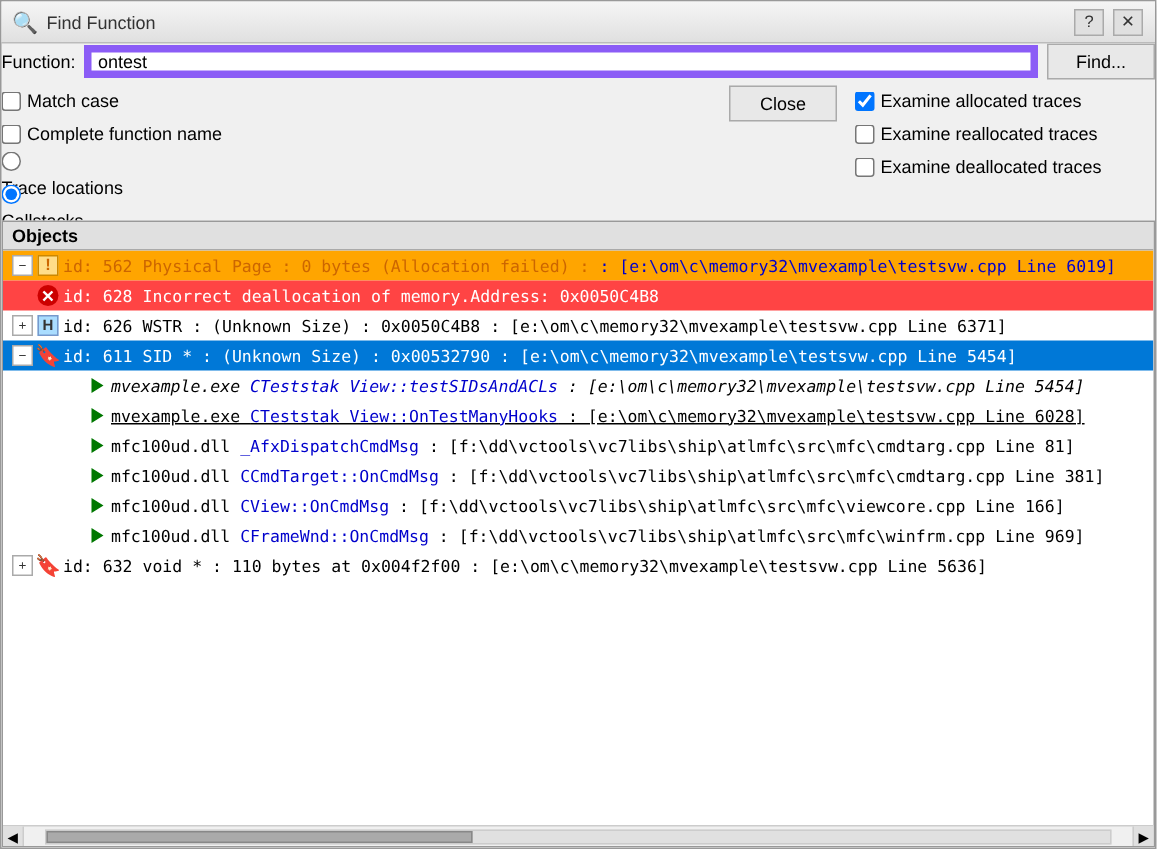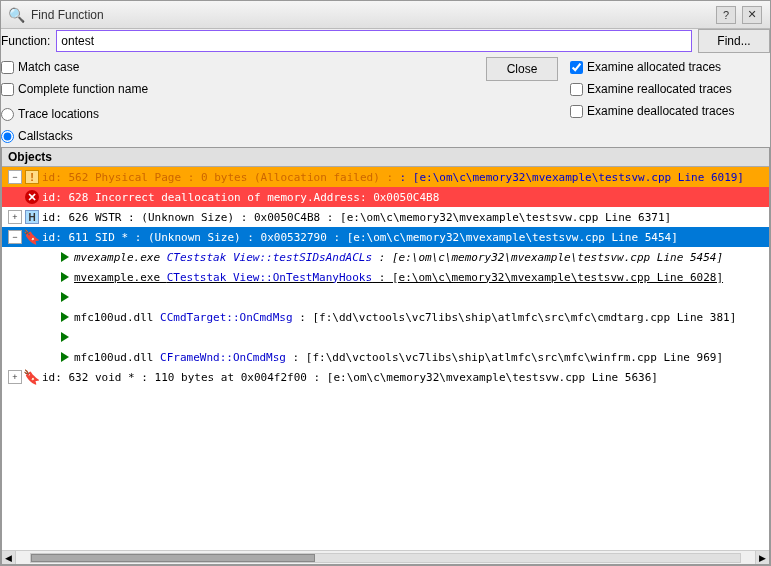--- a/index.html
+++ b/index.html
@@ -73,21 +73,21 @@
       gap: 6px;
     }
     .function-label {
       font-size: 12px;
       color: #000;
       white-space: nowrap;
     }
     .function-input {
       flex: 1;
       height: 22px;
-      border: 1px solid #8b5cf6;
+      border: 5px solid #8b5cf6;
       background: white;
       padding: 2px 4px;
       font-size: 12px;
       outline: none;
     }
     .find-btn, .close-btn {
       width: 72px;
       height: 24px;
       background: #e8e8e8;
       border: 1px solid #aaa;
@@ -111,23 +111,24 @@
       width: 13px;
       height: 13px;
     }
     .checkbox-row label {
       font-size: 12px;
       color: #000;
       cursor: pointer;
     }
     .radio-row {
       display: flex;
-      align-items: flex-end;
+      align-items: flex-start;
       gap: 4px;
       height: 20px;
+      flex-direction: column;
     }
     .radio-row input[type="radio"] {
       width: 13px;
       height: 13px;
     }
     .radio-row label {
       font-size: 12px;
       color: #000;
       cursor: pointer;
     }
@@ -331,35 +332,37 @@
               <span style="width: 0px; height: 0px; border-top: 5px solid transparent; border-bottom: 5px solid transparent; border-left: 8px solid rgb(0, 119, 0); display: inline-block; margin-left: 2px;"></span>
             </span>
             <span style="font-size: 11px; font-family: Consolas, monospace; text-decoration: underline;"><span style="color: rgb(0, 0, 0);">mvexample.exe </span><span style="color: rgb(0, 0, 204);">CTeststak View::OnTestManyHooks</span><span style="color: rgb(0, 0, 0);"> : [e:\om\c\memory32\mvexample\testsvw.cpp Line 6028]</span></span>
           </div>
           <div class="tree-row">
             <span style="display: inline-block; width: 36px;"></span>
             <span class="tree-expand leaf" style="width: 14px;"></span>
             <span class="tree-icon">
               <span style="width: 0px; height: 0px; border-top: 5px solid transparent; border-bottom: 5px solid transparent; border-left: 8px solid rgb(0, 119, 0); display: inline-block; margin-left: 2px;"></span>
             </span>
+            <span style="font-size: 11px; font-family: Consolas, monospace;"><span style="color: rgb(0, 0, 0);">mfc100ud.dll </span><span style="color: rgb(0, 0, 204);">_AfxDispatchCmdMsg</span><span style="color: rgb(0, 0, 0);"> : [f:\dd\vctools\vc7libs\ship\atlmfc\src\mfc\cmdtarg.cpp Line 81]</span></span>
           </div>
           <div class="tree-row">
             <span style="display: inline-block; width: 36px;"></span>
             <span class="tree-expand leaf" style="width: 14px;"></span>
             <span class="tree-icon">
               <span style="width: 0px; height: 0px; border-top: 5px solid transparent; border-bottom: 5px solid transparent; border-left: 8px solid rgb(0, 119, 0); display: inline-block; margin-left: 2px;"></span>
             </span>
             <span style="font-size: 11px; font-family: Consolas, monospace;"><span style="color: rgb(0, 0, 0);">mfc100ud.dll </span><span style="color: rgb(0, 0, 204);">CCmdTarget::OnCmdMsg</span><span style="color: rgb(0, 0, 0); margin-top: 11px;"> : [f:\dd\vctools\vc7libs\ship\atlmfc\src\mfc\cmdtarg.cpp Line 381]</span></span>
           </div>
           <div class="tree-row">
             <span style="display: inline-block; width: 36px;"></span>
             <span class="tree-expand leaf" style="width: 14px;"></span>
             <span class="tree-icon">
               <span style="width: 0px; height: 0px; border-top: 5px solid transparent; border-bottom: 5px solid transparent; border-left: 8px solid rgb(0, 119, 0); display: inline-block; margin-left: 2px;"></span>
             </span>
+            <span style="font-size: 11px; font-family: Consolas, monospace;"><span style="color: rgb(0, 0, 0);">mfc100ud.dll </span><span style="color: rgb(0, 0, 204);">CView::OnCmdMsg</span><span style="color: rgb(0, 0, 0);"> : [f:\dd\vctools\vc7libs\ship\atlmfc\src\mfc\viewcore.cpp Line 166]</span></span>
           </div>
           <div class="tree-row">
             <span style="display: inline-block; width: 36px;"></span>
             <span class="tree-expand leaf" style="width: 14px;"></span>
             <span class="tree-icon">
               <span style="width: 0px; height: 0px; border-top: 5px solid transparent; border-bottom: 5px solid transparent; border-left: 8px solid rgb(0, 119, 0); display: inline-block; margin-left: 2px;"></span>
             </span>
             <span style="font-size: 11px; font-family: Consolas, monospace;"><span style="color: rgb(0, 0, 0);">mfc100ud.dll </span><span style="color: rgb(0, 0, 204);">CFrameWnd::OnCmdMsg</span><span style="color: rgb(0, 0, 0);"> : [f:\dd\vctools\vc7libs\ship\atlmfc\src\mfc\winfrm.cpp Line 969]</span></span>
           </div>
           <div class="tree-row">

